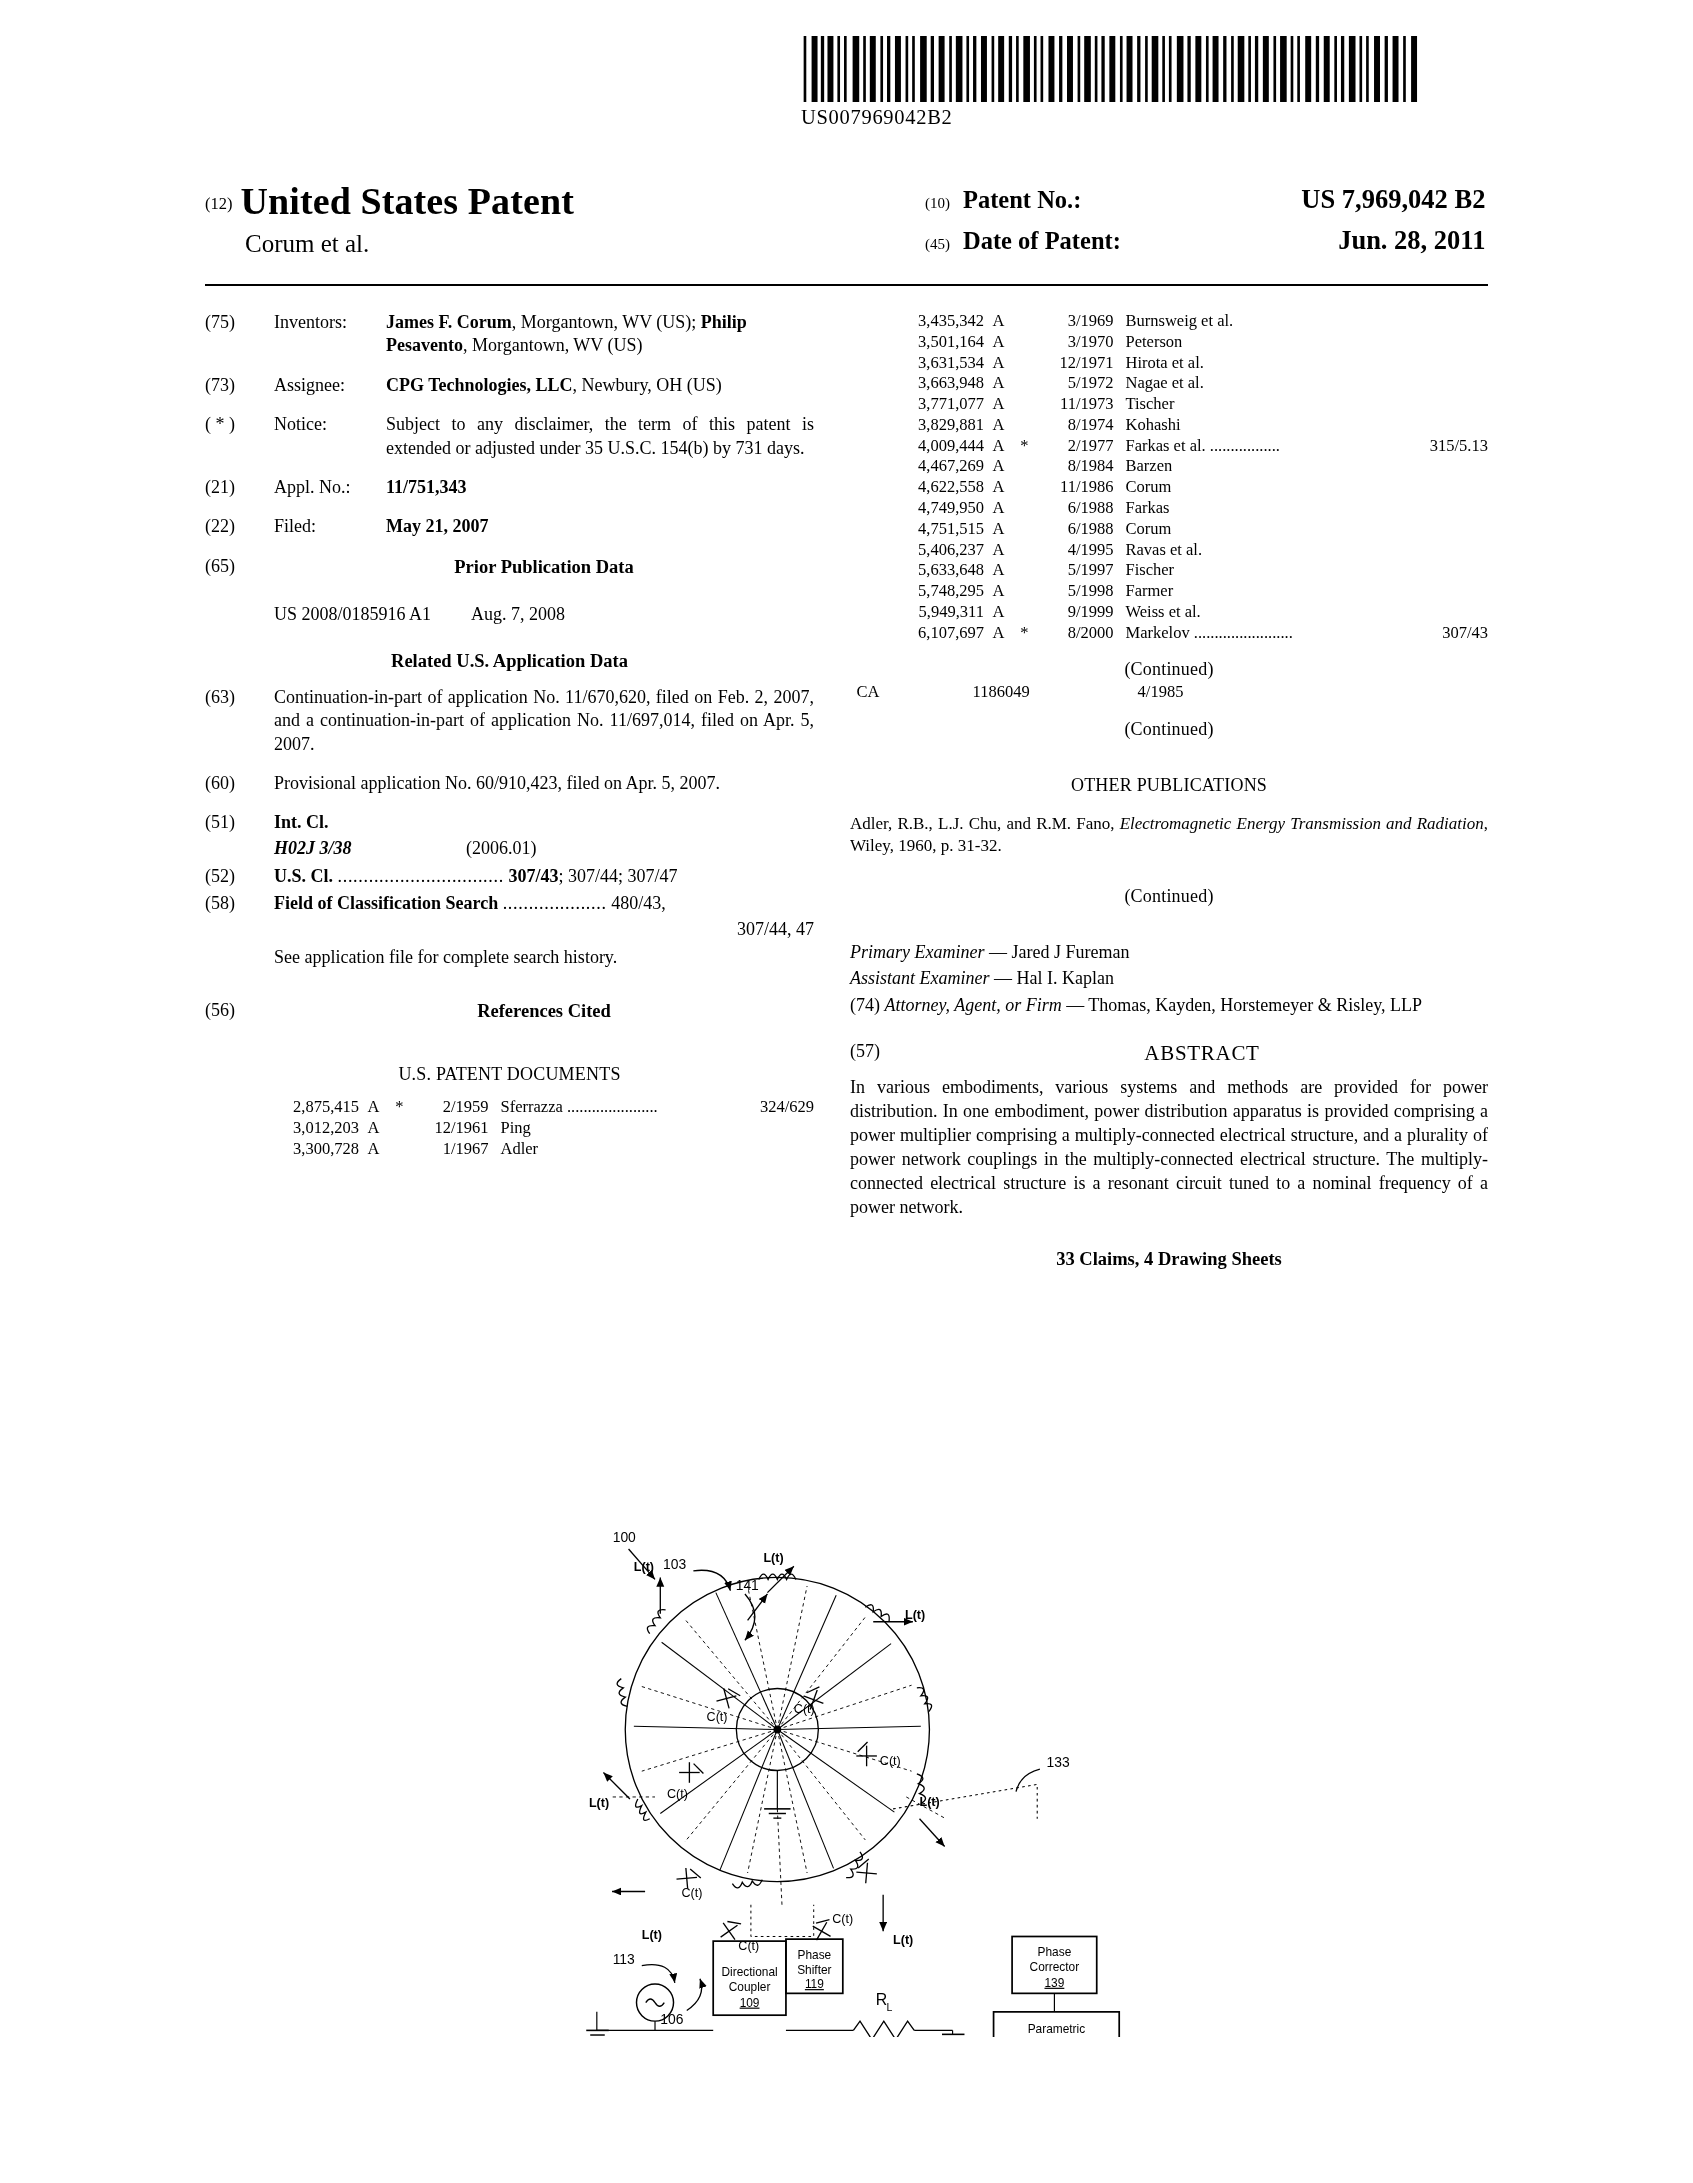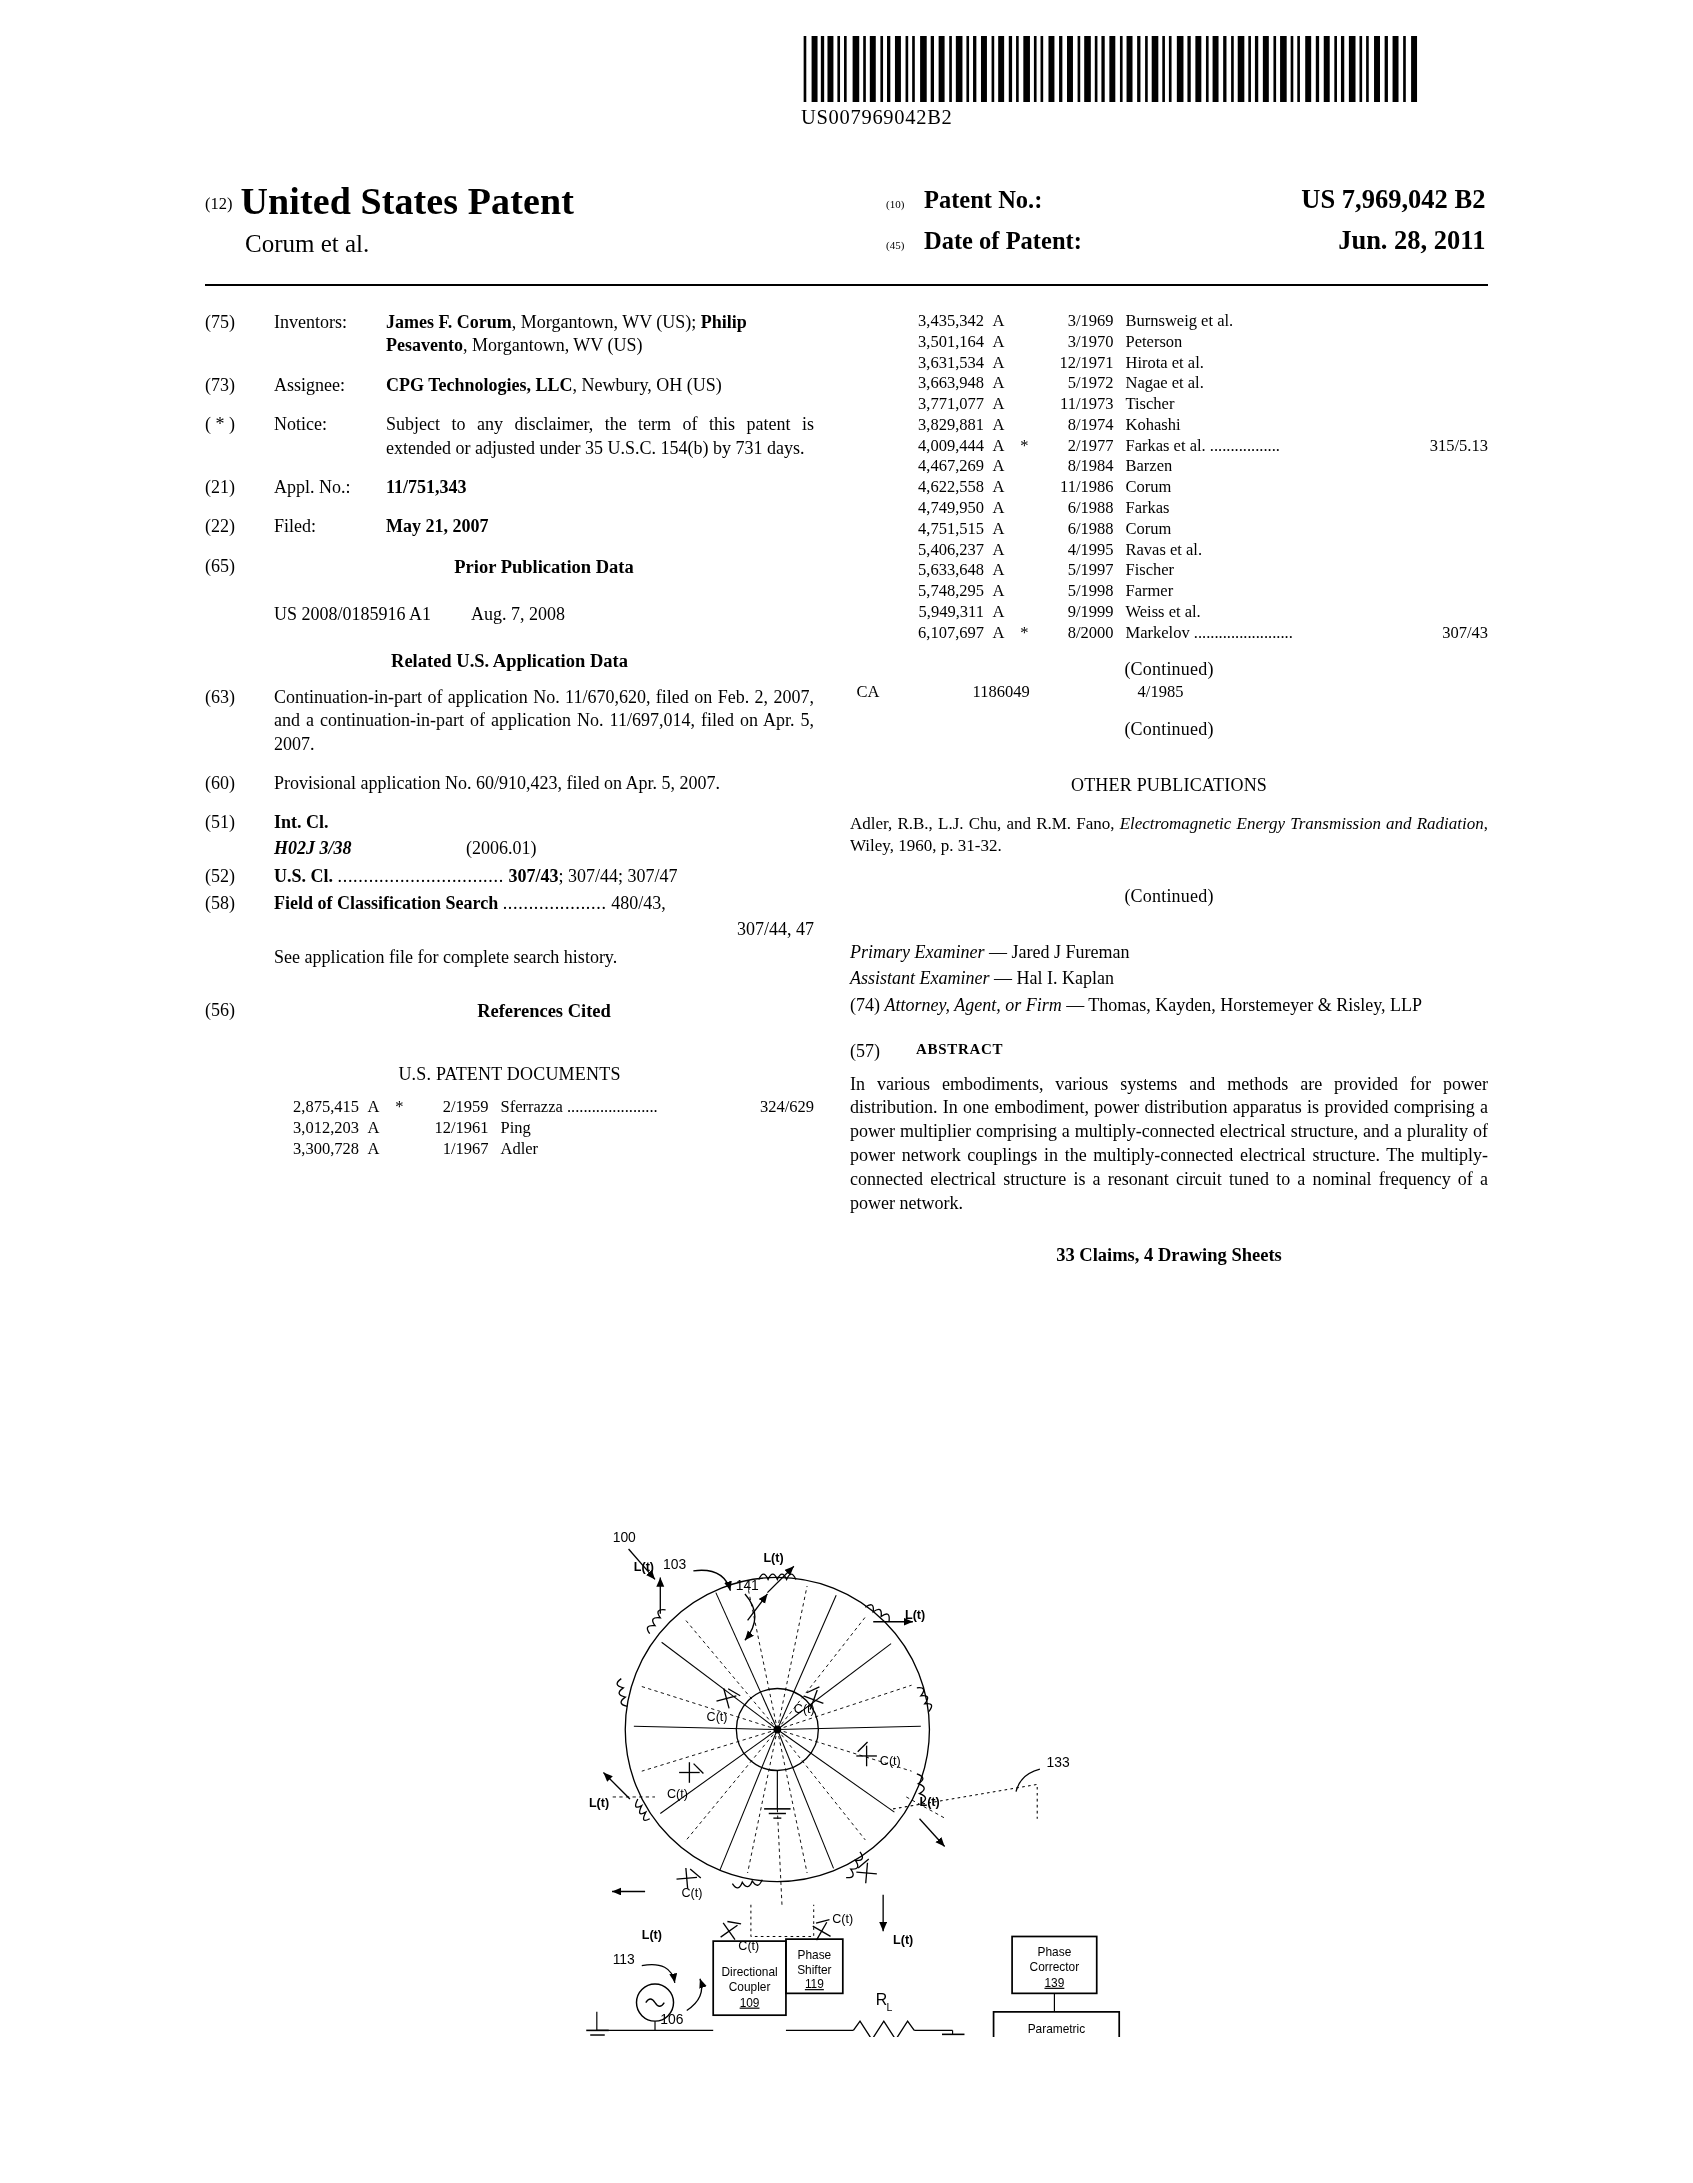--- a/index.html
+++ b/index.html
@@ -28,21 +28,21 @@
   .mh-left{ position:absolute; left:0; top:0; width:595px; }
   .mh-code{ font-size:16.5px; vertical-align:super; }
   .us-patent{
     font-family:"Liberation Serif", serif;
     font-weight:bold; font-size:38px; letter-spacing:0.1px;
     display:inline-block; margin-left:8px;
   }
   .mh-author{ font-size:25px; margin-left:40px; margin-top:6.6px; }
   .mh-right{ position:absolute; left:681px; top:5.3px; width:602px; }
   .mh-row{ display:flex; align-items:baseline; margin-bottom:9.3px; }
-  .mh-num{ font-size:11px; width:38px; }
+  .mh-num{ font-size:15px; width:38px;margin-left:39px; }
   .mh-label{ font-weight:bold; font-size:24.5px; width:192px; }
   .mh-value{ font-weight:bold; font-size:26.5px; flex:1; text-align:right; padding-right:2.6px;}
   .rule{
     position:absolute; left:205px; top:284px; width:1283px;
     border-top:2px solid #000;
   }
 
   
   .col{ position:absolute; top:311px; font-size:18px; line-height:1.30; }
   .col-left{ left:205px; width:609px; }
@@ -81,21 +81,21 @@
   .fgn-cc{ width:116px; }
   .fgn-no{ width:165px; }
   .fgn-dt{ width:106px; }
 
   .pub{ font-size:17px; line-height:1.30; text-align:justify; }
 
   .exam{ font-size:18px; line-height:1.32; margin-bottom:2.6px; }
 
   .abstract-head{ display:flex; margin-top:22.5px; margin-bottom:9.3px; }
   .abstract-head .n{ width:66px; }
-  .abstract-head .t{ flex:1; font-weight:bold; font-size:15px; letter-spacing:0.7px; }
+  .abstract-head .t{ flex:1; text-align:center; font-weight:normal; font-size:21px; letter-spacing:0.7px; }
   .abstract-body{ font-size:18px; line-height:1.33; text-align:justify; }
   .claims{ text-align:center; font-weight:bold; font-size:18.5px; margin-top:26.5px; }
 
   
   .figure{ position:absolute; left:549px; top:1508px; width:622px; height:529px; }
   .figure svg{ display:block; }
 </style>
 </head>
 <body>
 

